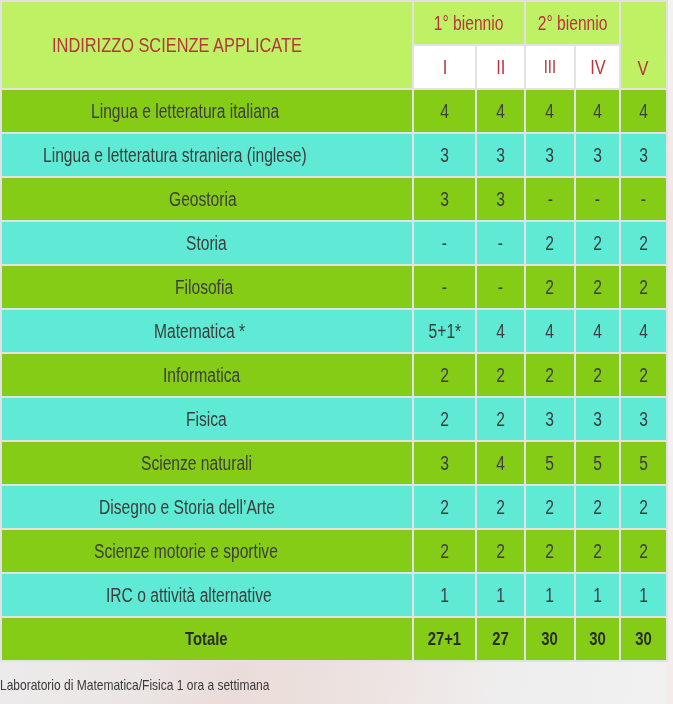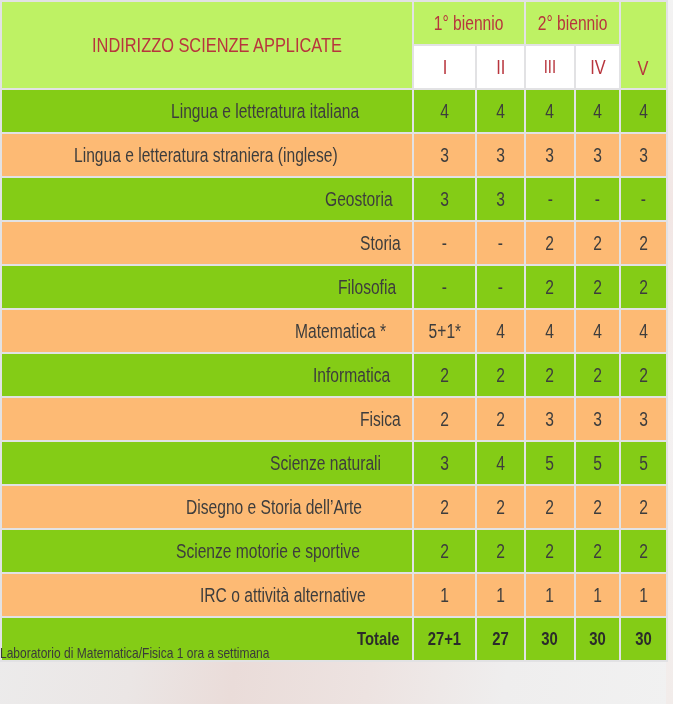--- a/index.html
+++ b/index.html
@@ -25,35 +25,35 @@
     }
     td, th {
       border: 2px solid #e2e2e4;
       padding: 0;
       height: 42px;
       color: #3d3d3d;
       font-weight: normal;
       font-size: 20px;
     }
     tr.odd td { background: #84cc16; }
-    tr.even td { background: #fdba74; }
+    tr.even td { background: #5eead4; }
     th { background: #bef264; color: #b8353d; }
     th.sub { background: #ffffff; }
     .c { text-align: center; }
-    .l { text-align: right; padding-left: 10px; }
+    .l { text-align: center; padding-left: 10px; }
     .cond {
       display: inline-block;
       transform: scaleX(0.78);
       white-space: nowrap;
     }
     .l .cond { transform-origin: left center; }
     .c .cond { transform-origin: center center; }
     tr.total td { font-weight: bold; color: #2b2b2b; font-size: 19px; }
     .note {
-      position: absolute; left: 0; top: 644px;
+      position: absolute; left: 0; top: 676px;
       font-size: 15px; color: #3a3a3a;
     }
     .note .cond { transform: scaleX(0.8); transform-origin: left center; }
   </style>
 </head>
 <body>
 
 <div class="bg"></div>
 <div class="bg-right"></div>
 

